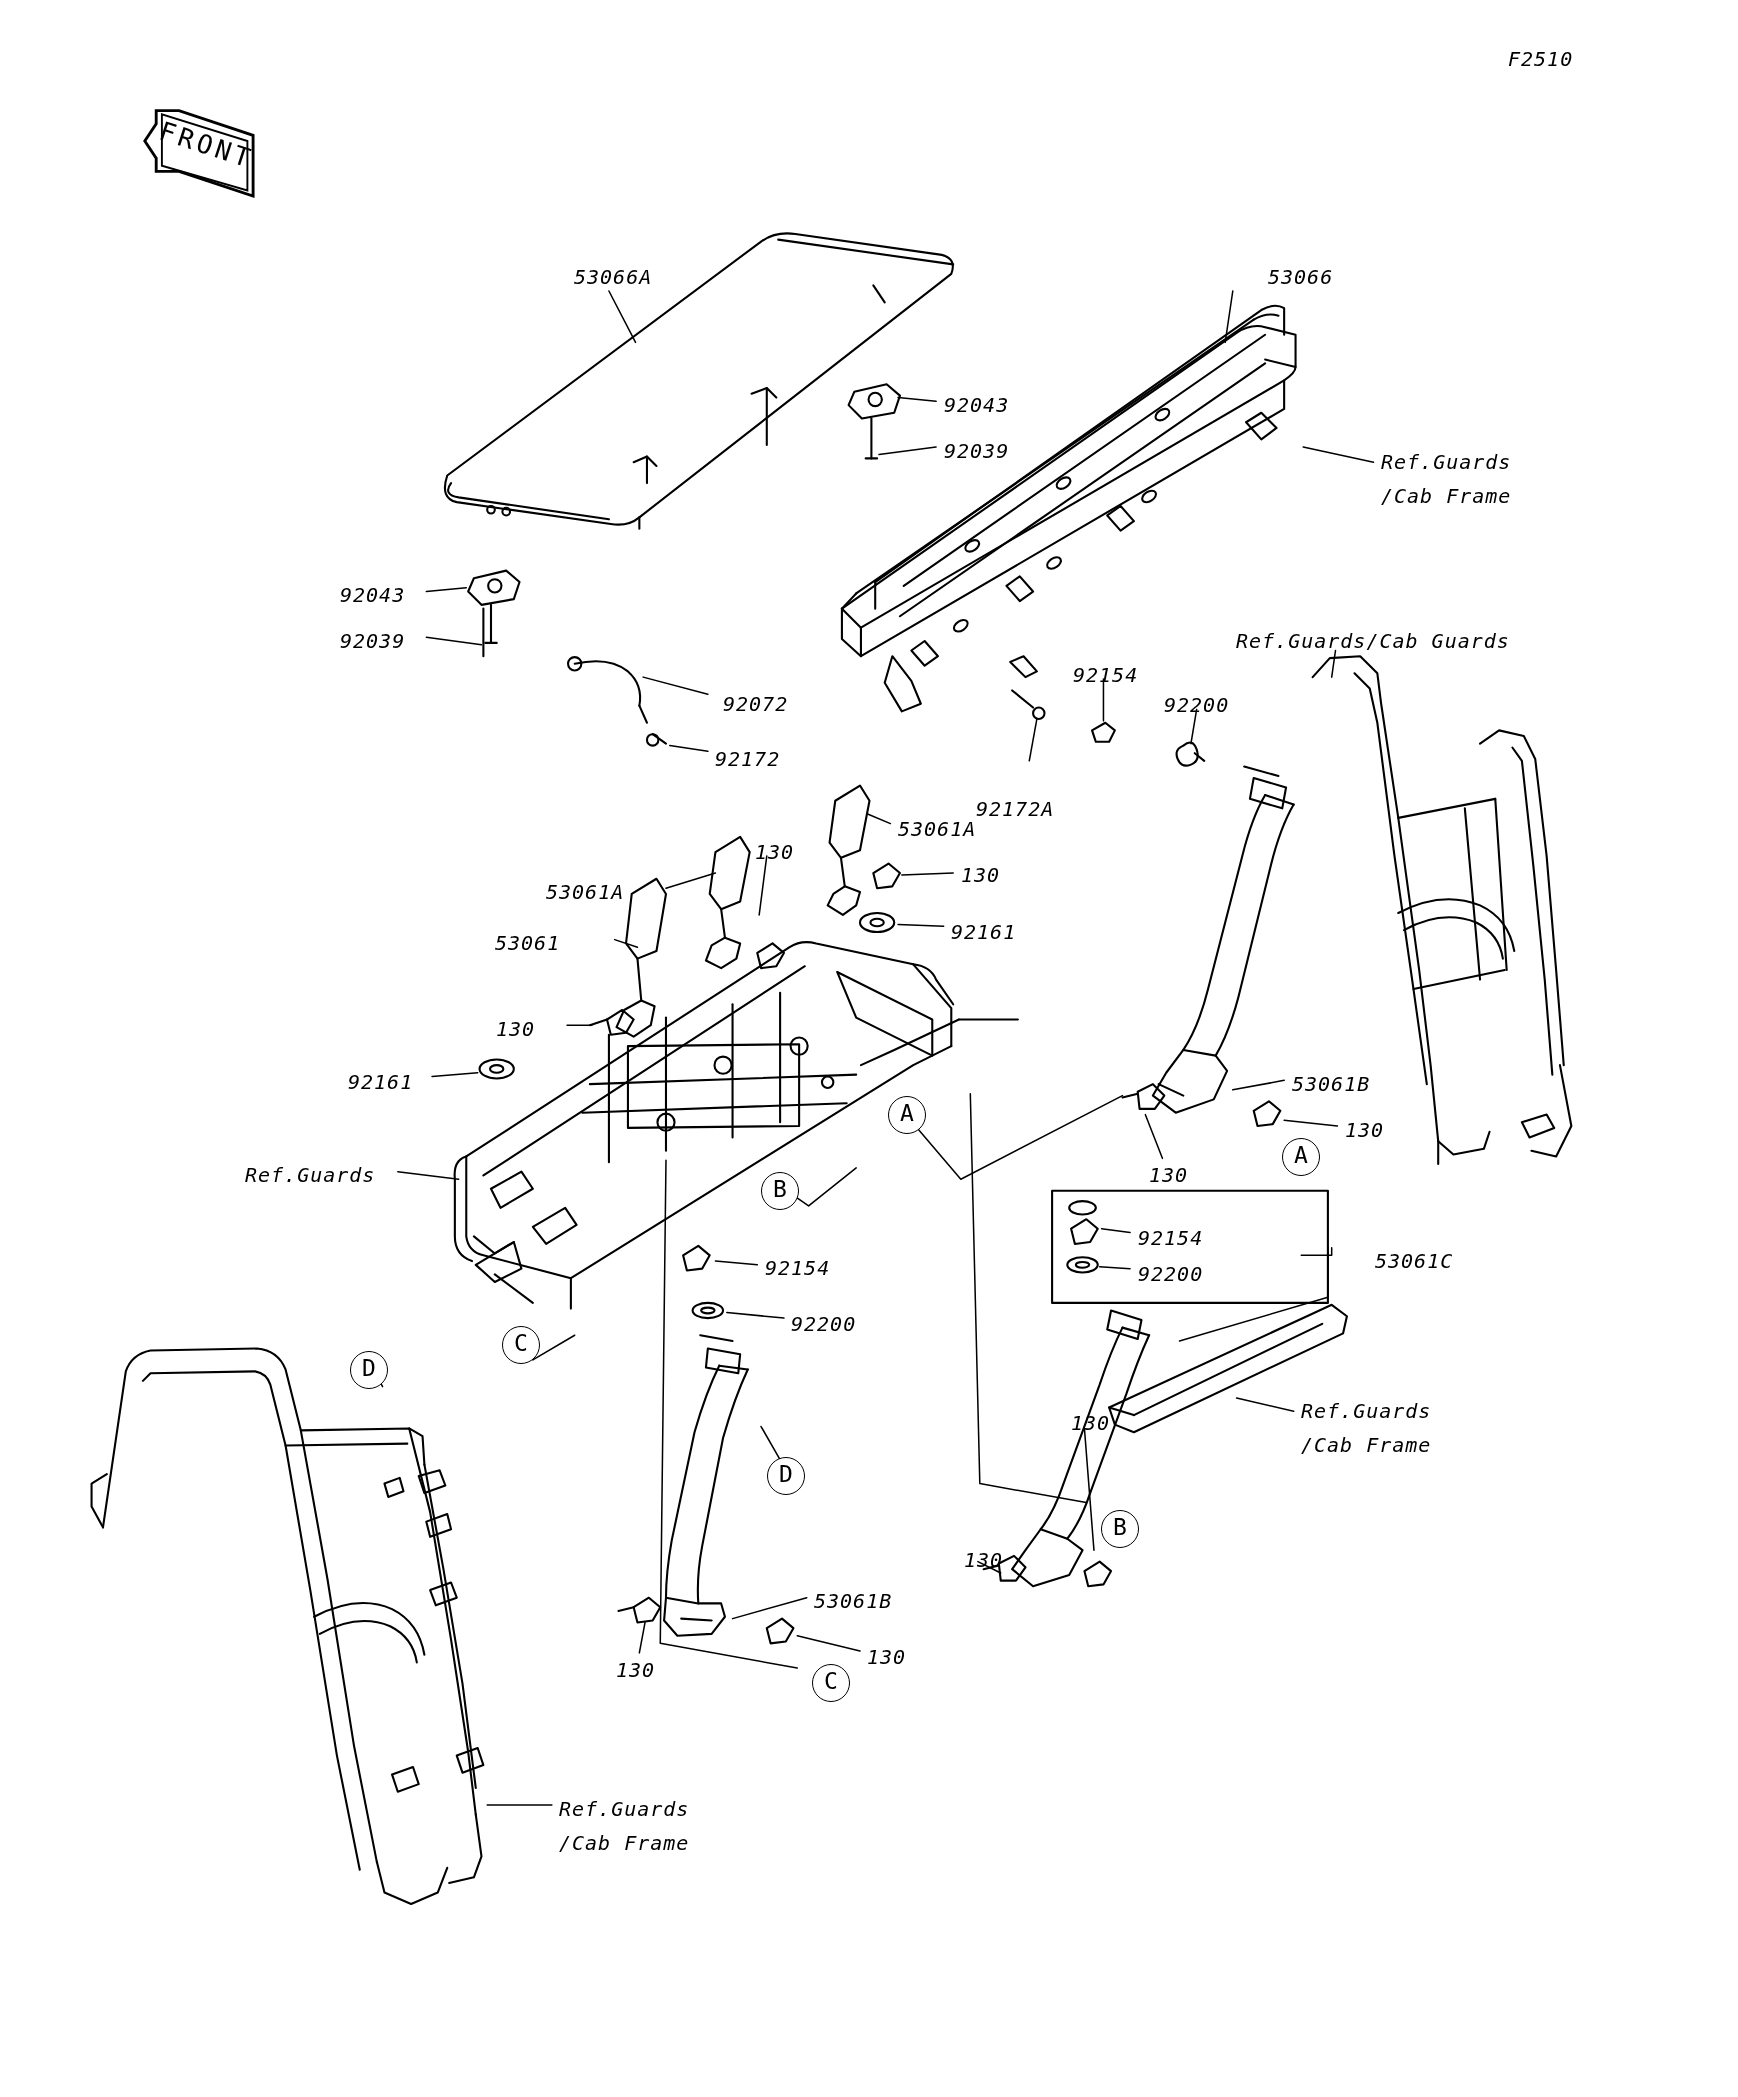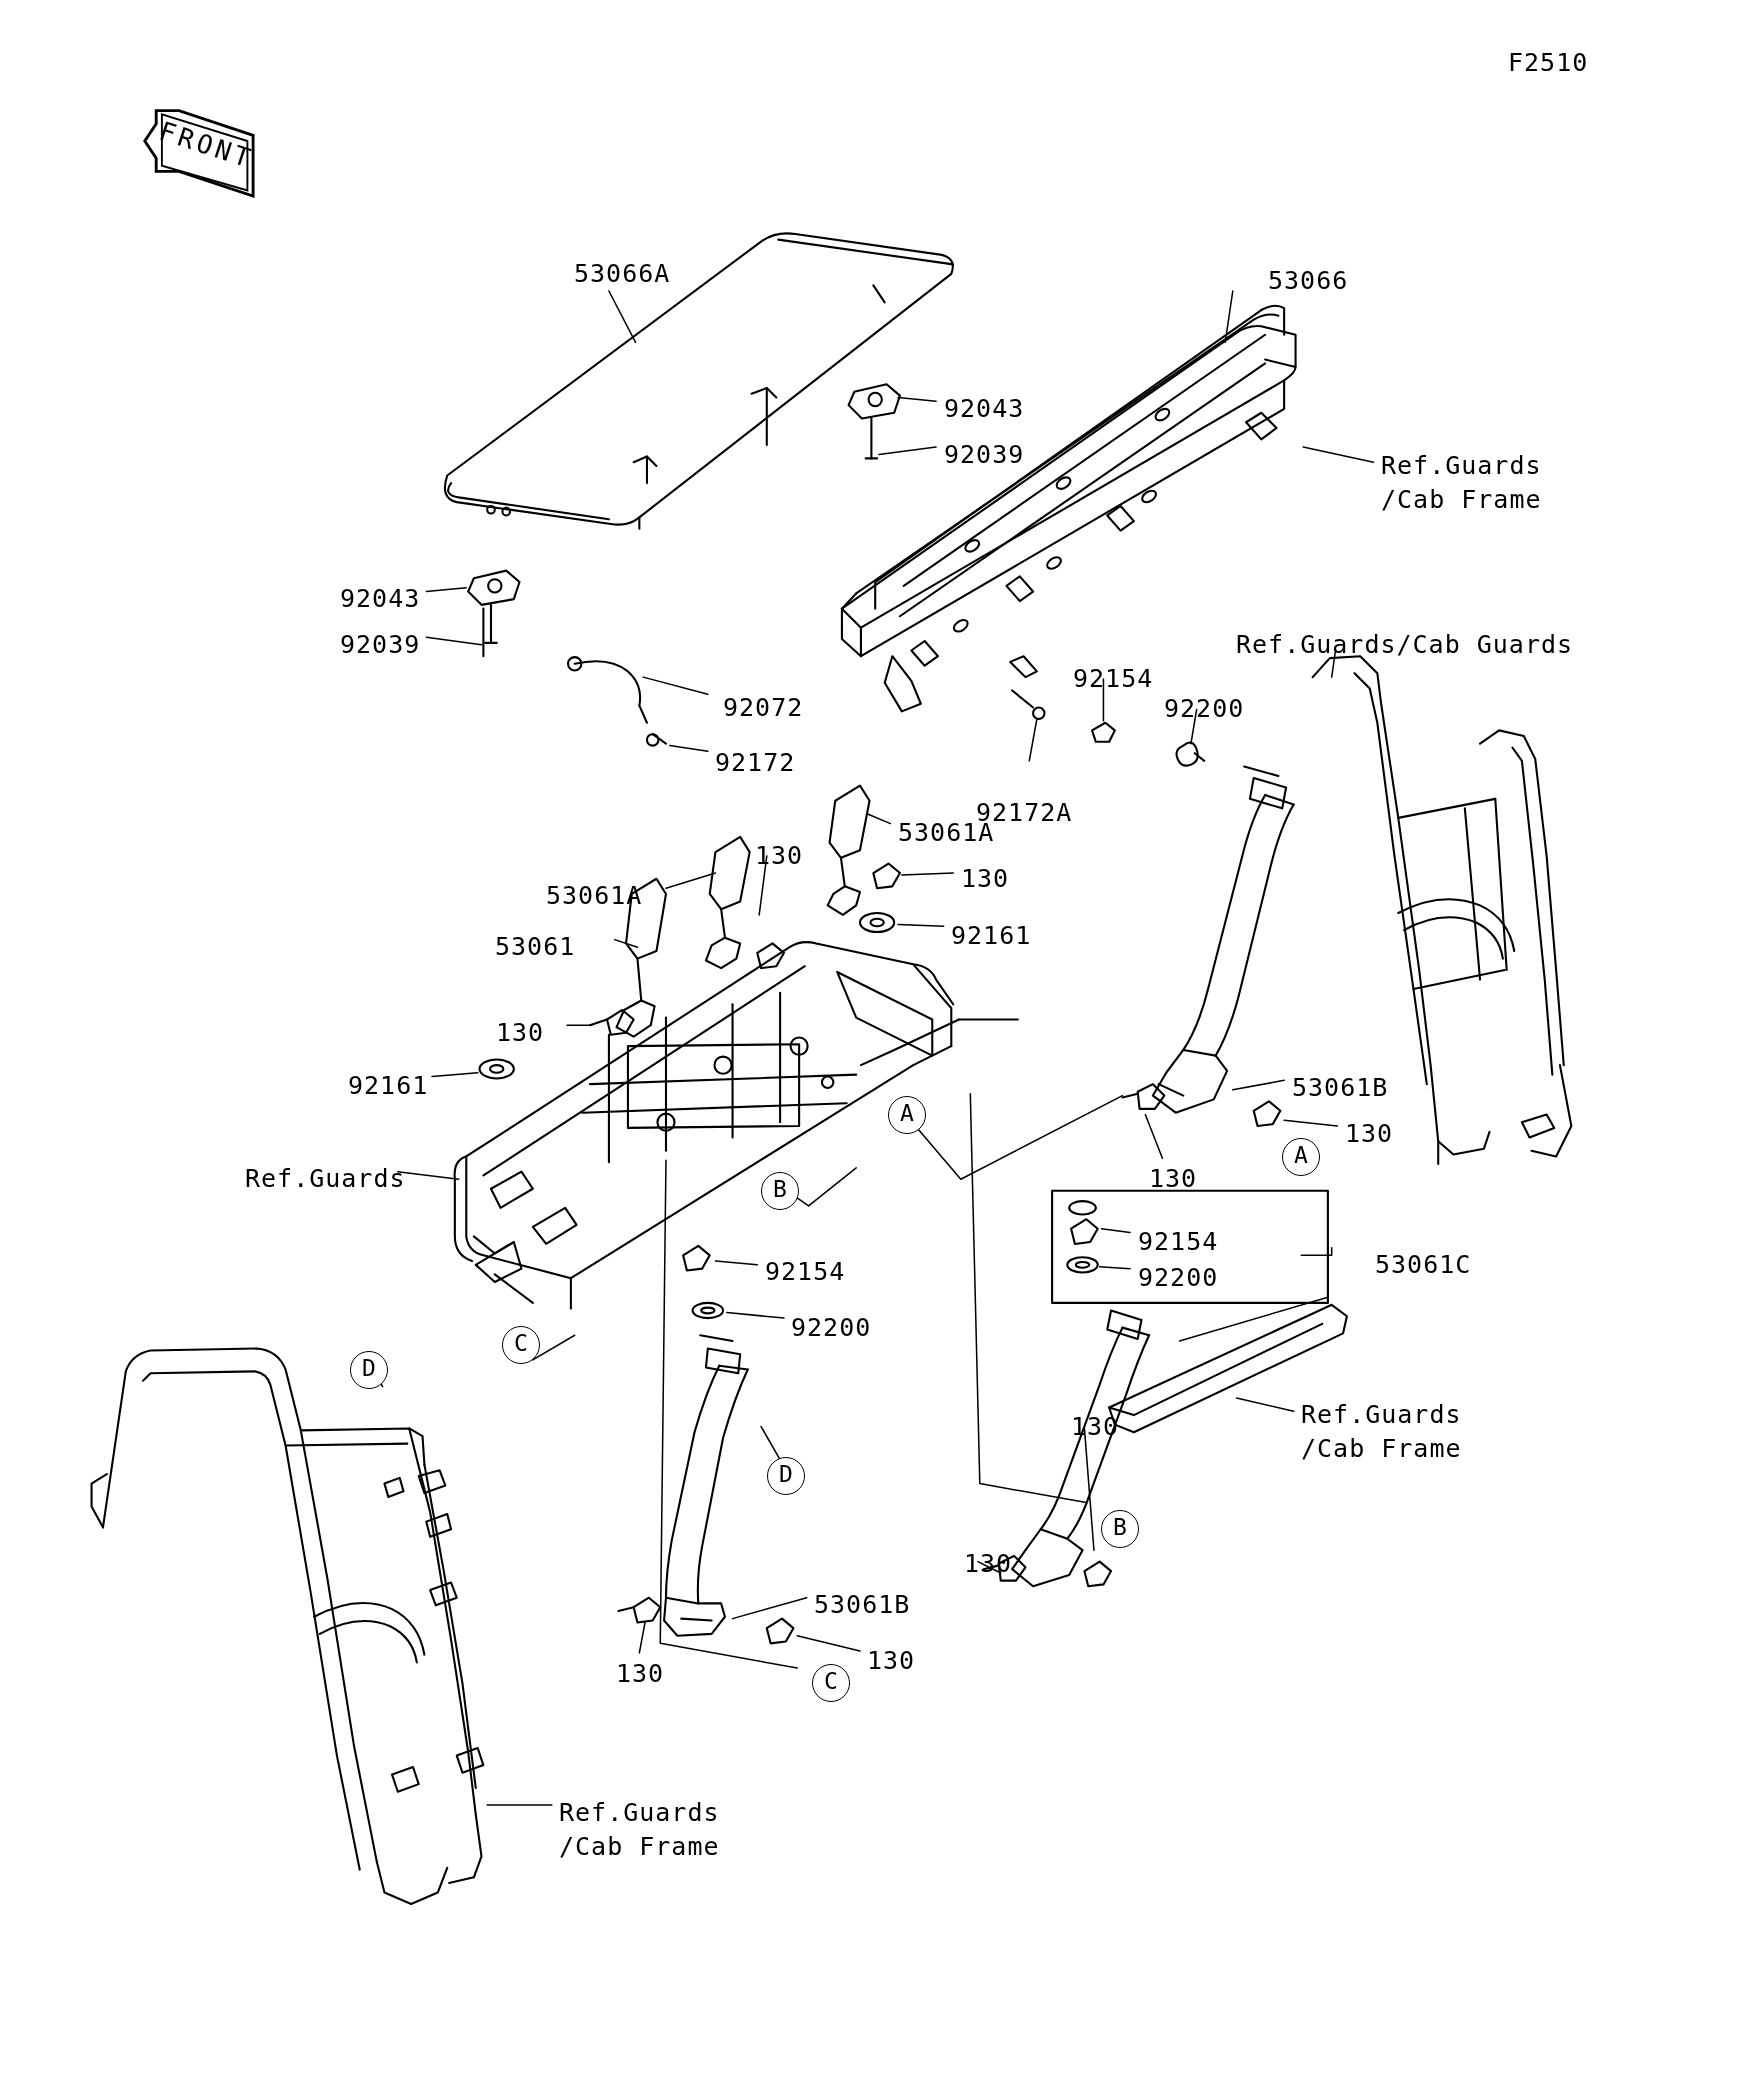--- a/index.html
+++ b/index.html
@@ -20,21 +20,21 @@
   }
   .lbl {
     position: absolute;
     font-family: "DejaVu Sans Mono", monospace;
     font-size: 24px;
     letter-spacing: 1px;
     color: #000;
     white-space: pre;
     line-height: 1.35;
   }
-  .lbl.code { font-size: 25px; }
+  .lbl.code { font-size: 20px; font-style: italic; }
   .circ {
     position: absolute;
     border: 1.9px solid #000;
     border-radius: 50%;
     width: 36px;
     height: 36px;
     line-height: 32px;
     text-align: center;
     font-family: "DejaVu Sans Mono", monospace;
     font-size: 23px;
@@ -343,21 +343,21 @@
       <path d="M952 1172 L1010 1240 L1180 1152" stroke-width="1.6"></path>
       <path d="M818 1246 L850 1268 L900 1228" stroke-width="1.6"></path>
       <path d="M548 1404 L560 1430 L604 1404" stroke-width="1.6"></path>
       <path d="M388 1432 L402 1458" stroke-width="1.6"></path>
       <path d="M824 1542 L800 1500" stroke-width="1.6"></path>
       <path d="M1020 1150 L1030 1560 L1142 1580" stroke-width="1.6"></path>
       <path d="M700 1220 L694 1728 L838 1754" stroke-width="1.6"></path>
     </g>
   </svg>
 
-  <div class="lbl code" style="left:574px;  top:257px;">53066A</div>
+  <div class="lbl code" style="left:574px;  top:264px;">53066A</div>
   <div class="lbl code" style="left:1268px; top:264px;">53066</div>
   <div class="lbl code" style="left:944px;  top:392px;">92043</div>
   <div class="lbl code" style="left:944px;  top:438px;">92039</div>
   <div class="lbl code" style="left:1381px; top:449px;">Ref.Guards</div>
   <div class="lbl code" style="left:1381px; top:483px;">/Cab Frame</div>
   <div class="lbl code" style="left:340px;  top:582px;">92043</div>
   <div class="lbl code" style="left:340px;  top:628px;">92039</div>
   <div class="lbl code" style="left:1236px; top:628px;">Ref.Guards/Cab Guards</div>
   <div class="lbl code" style="left:715px;  top:691px;margin-left:8px;">92072</div>
   <div class="lbl code" style="left:1073px; top:662px;">92154</div>

